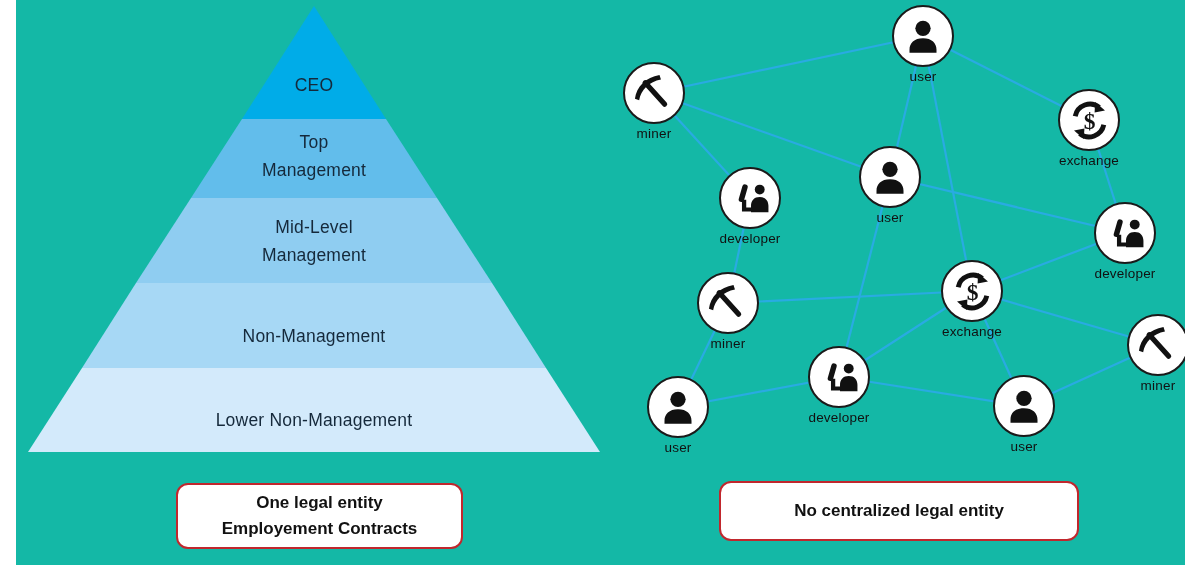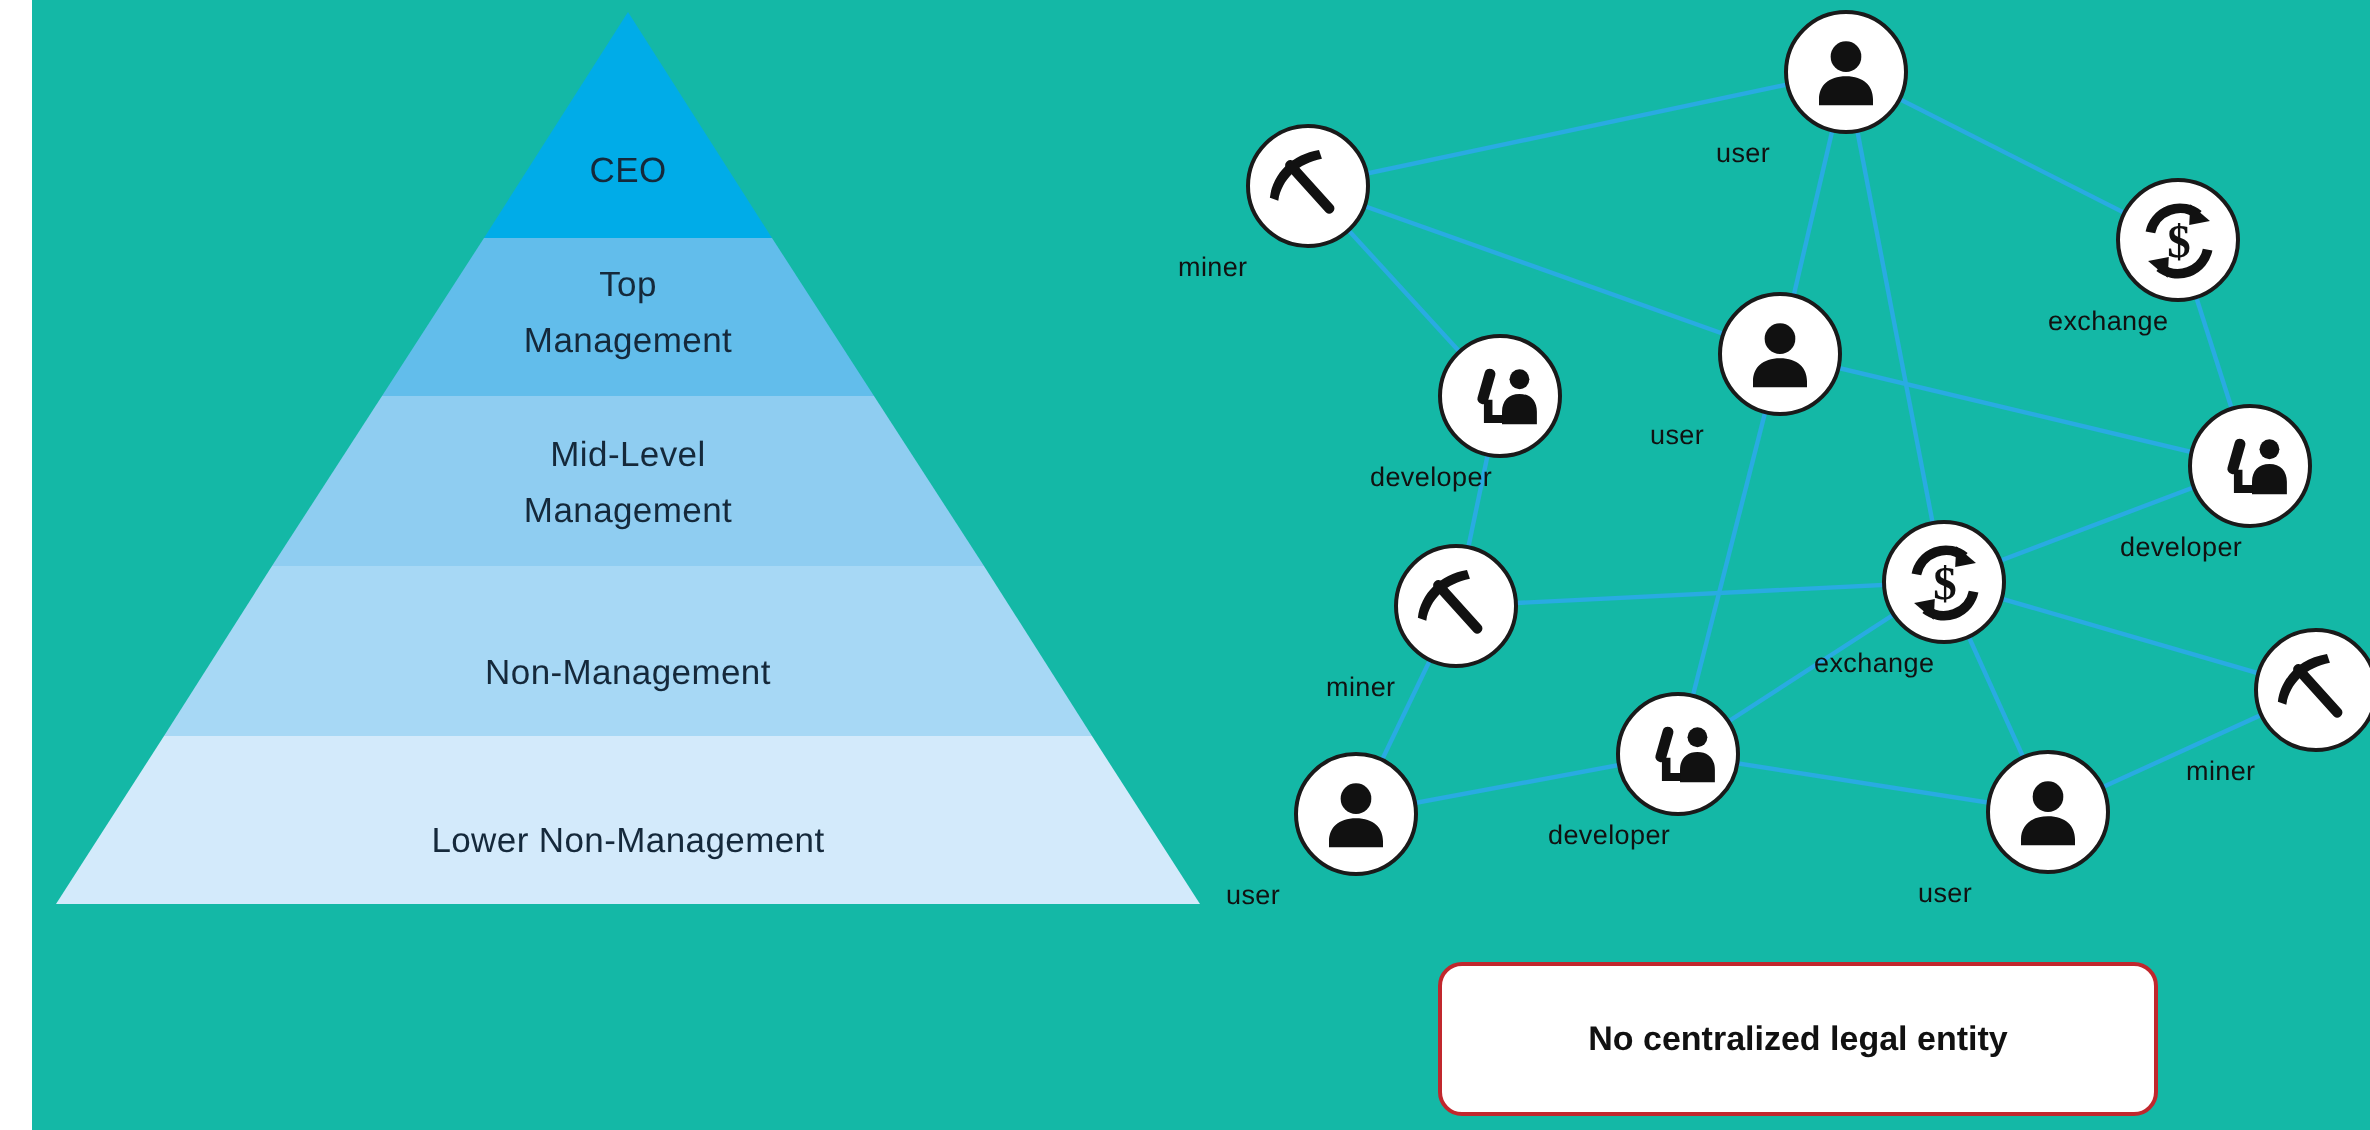--- a/index.html
+++ b/index.html
@@ -14,21 +14,21 @@
     text-anchor:middle;letter-spacing:.2px;
   }
   .edges-svg{position:absolute;left:0;top:0;z-index:1;}
   .node{
     position:absolute;width:62px;height:62px;border-radius:50%;
     background:#ffffff;border:2.6px solid #1a1a1a;box-sizing:border-box;
     display:flex;align-items:center;justify-content:center;z-index:2;
   }
   .node svg{display:block;fill:#111111;}
   .node-label{
-    position:absolute;width:130px;text-align:left;z-index:2;
+    position:absolute;width:130px;text-align:center;z-index:2;
     font-size:13.5px;color:#111111;letter-spacing:.2px;
   }
   .caption-box{
     position:absolute;border:2.6px solid #C1272D;border-radius:12px;background:#ffffff;
     display:flex;flex-direction:column;align-items:center;justify-content:center;
     z-index:3;box-sizing:border-box;
   }
   .caption-box span{
     font-weight:bold;font-size:17px;line-height:26px;color:#111111;text-align:center;
     white-space:nowrap;
@@ -171,17 +171,21 @@
       </div>
       <div class="node-label" style="left: 597px; top: 440px;">user</div>
       <div class="node" style="left: 977px; top: 375px;">
         <svg width="40" height="40" viewBox="0 0 24 24">
           <use href="#sym-user"></use>
         </svg>
       </div>
       <div class="node-label" style="left: 943px; top: 439px;">user</div>
     </div>
 
-  <div class="caption-box" style="left:703px;top:481px;width:360px;height:77px;">
+  <div class="caption-box" style="left:160px;top:483px;width:287px;height:66px;">
+    <span>One legal entity</span>
+    <span>Employement Contracts</span>
+  </div>
+  <div class="caption-box" style="left:703px;top:481px;width:360px;height:60px;">
     <span>No centralized legal entity</span>
   </div>
 
 </div>
 
 </body></html>

